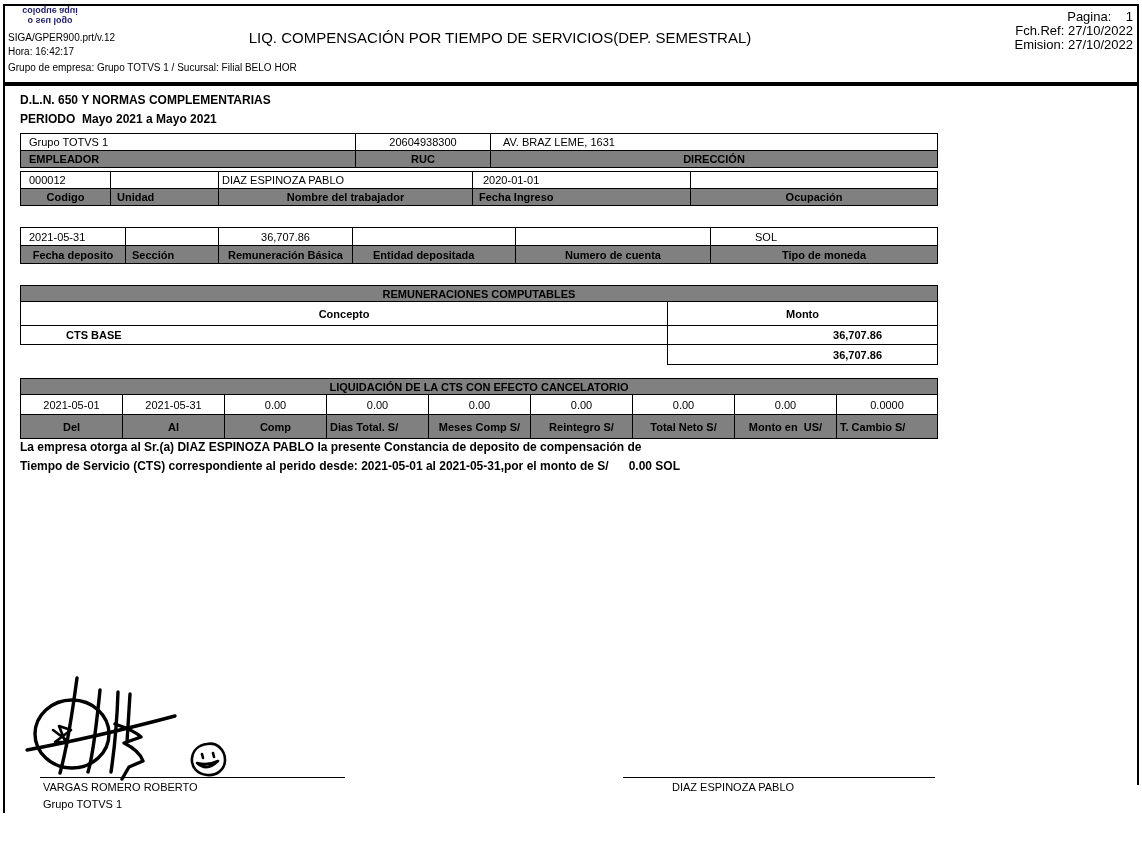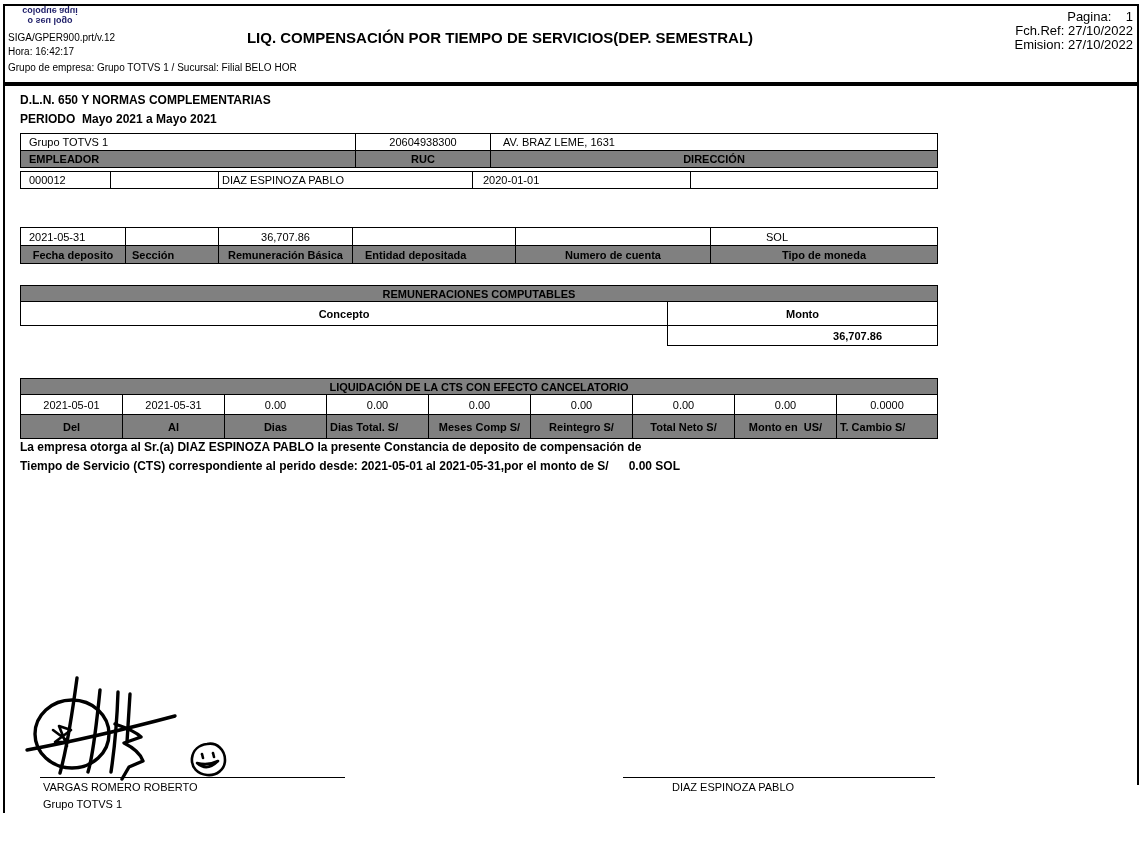--- a/index.html
+++ b/index.html
@@ -17,21 +17,21 @@
   #page{position:absolute;left:0;top:0;width:1142px;height:858px;background:#fff;}
   .abs{position:absolute;}
   .pre{white-space:pre;}
   .b{font-weight:bold;}
   .line{background:#000;}
   
   .logo-box{left:10px;top:6px;width:80px;text-align:center;color:var(--navy);
     font-size:9px;font-weight:bold;line-height:10px;}
   .flip{transform:scaleY(-1);}
   .hdr-small{font-size:10px;line-height:14px;}
-  .rpt-title{left:20px;top:29px;width:960px;text-align:center;font-size:15px;font-weight:bold;}
+  .rpt-title{left:20px;top:29px;width:960px;text-align:center;font-size:15px;font-weight:normal;}
   .hdr-right{right:9px;top:10px;text-align:right;font-size:13px;line-height:14px;}
   
   .center-block{left:20px;width:917px;text-align:left;font-size:12px;font-weight:bold;}
   
   table.rpt{position:absolute;border-collapse:collapse;table-layout:fixed;font-size:11px;}
   table.rpt td{border:1px solid #000;padding:0 4px;height:17px;overflow:hidden;
     white-space:pre;vertical-align:middle;}
   table.rpt tr.gray td{background:var(--gray);font-weight:bold;}
   table.rpt tr.bar td{background:var(--gray);font-weight:bold;text-align:center;height:16px;}
   .al{text-align:left;} .ac{text-align:center;} .ar{text-align:right;}
@@ -100,66 +100,77 @@
         <col style="width:247px">
       </colgroup>
     <tbody>
         <tr>
       <td class="al" style="padding-left:8px;">000012</td>
       <td class="al"></td>
       <td class="al" style="padding-left:3px;">DIAZ ESPINOZA PABLO</td>
       <td class="al" style="padding-left:10px;">2020-01-01</td>
       <td class="al"></td>
     </tr>
+    <tr class="gray">
+      <td class="ac">Codigo</td>
+      <td class="al" style="padding-left:6px;">Unidad</td>
+      <td class="ac">Nombre del trabajador</td>
+      <td class="al" style="padding-left:6px;">Fecha Ingreso</td>
+      <td class="ac">Ocupación</td>
+    </tr>
   </tbody>
     </table>
 
   <table class="rpt" style="left:20px;top:227px;width:917px;">
     <colgroup>
         <col style="width:105px">
         <col style="width:93px">
         <col style="width:134px">
         <col style="width:163px">
         <col style="width:195px">
         <col style="width:227px">
       </colgroup>
     <tbody>
         <tr>
       <td class="al" style="padding-left:8px;height:18px;">2021-05-31</td>
       <td class="al"></td>
       <td class="ac">36,707.86</td>
       <td class="al"></td>
       <td class="al"></td>
-      <td class="al" style="padding-left:55px;">SOL</td>
+      <td class="al" style="padding-left:44px;">SOL</td>
     </tr>
     <tr class="gray">
       <td class="ac" style="height:18px;">Fecha deposito</td>
       <td class="al" style="padding-left:6px;">Sección</td>
       <td class="ac" style="padding:0 1px;">Remuneración Básica</td>
-      <td class="al" style="padding-left:12px;">Entidad depositada</td>
+      <td class="al" style="padding-left:20px;">Entidad depositada</td>
       <td class="ac">Numero de cuenta</td>
       <td class="ac">Tipo de moneda</td>
     </tr>
   </tbody>
     </table>
 
   <table class="rpt" style="left:20px;top:285px;width:917px;">
     <colgroup>
         <col style="width:647px">
         <col style="width:270px">
       </colgroup>
     <tbody>
         <tr class="bar">
       <td colspan="2">REMUNERACIONES COMPUTABLES</td>
     </tr>
     <tr>
       <td class="ac b" style="height:24px;">Concepto</td>
       <td class="ac b">Monto</td>
     </tr>
     <tr>
+      <td class="al b" style="padding-left:45px;height:19px;">CTS BASE</td>
+      <td class="ar b" style="padding-right:55px;">36,707.86</td>
+    </tr>
+    <tr>
       <td class="noborder" style="height:20px;"></td>
       <td class="ar b topline" style="padding-right:55px;">36,707.86</td>
     </tr>
   </tbody>
     </table>
 
   <table class="rpt" style="left:20px;top:378px;width:917px;">
     <colgroup>
         <col style="width:102px">
         <col style="width:102px">
@@ -182,21 +193,21 @@
       <td class="ac">0.00</td>
       <td class="ac">0.00</td>
       <td class="ac">0.00</td>
       <td class="ac">0.00</td>
       <td class="ac">0.00</td>
       <td class="ac">0.0000</td>
     </tr>
     <tr class="gray">
       <td class="ac" style="height:24px;margin-left:11px;">Del</td>
       <td class="ac">Al</td>
-      <td class="ac">Dias</td>
+      <td class="ac">Comp</td>
       <td class="al" style="padding-left:3px;">Dias Total. S/</td>
       <td class="ac" style="padding:0 1px;">Meses Comp S/</td>
       <td class="ac">Reintegro S/</td>
       <td class="ac">Total Neto S/</td>
       <td class="ac" style="padding:0 1px;">Monto en  US/</td>
       <td class="al" style="padding-left:3px;">T. Cambio S/</td>
     </tr>
   </tbody>
     </table>
 

